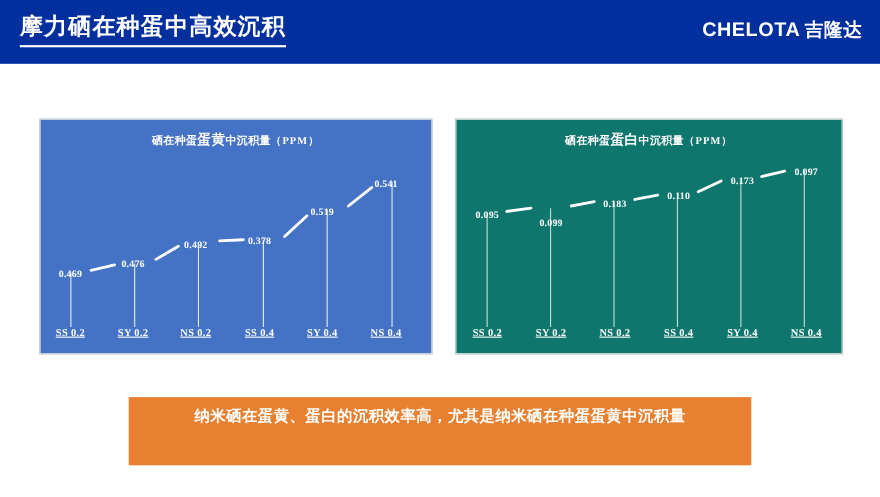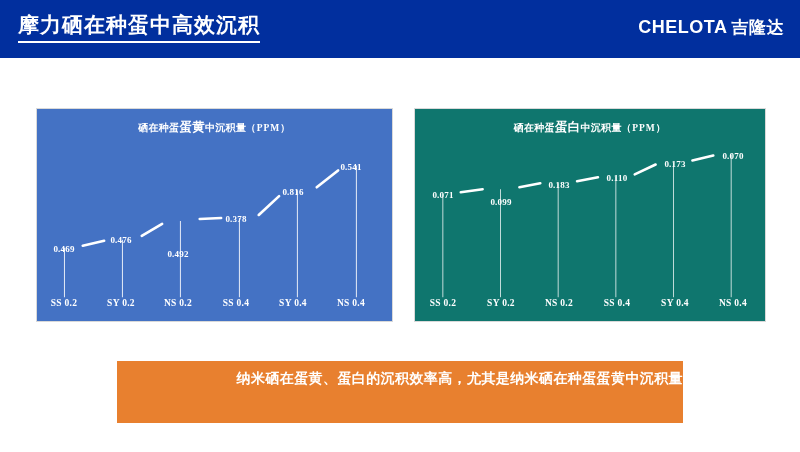--- a/index.html
+++ b/index.html
@@ -67,30 +67,31 @@
     letter-spacing:0.2px;
   }
   .catlabel{
     position:absolute;
     color:#ffffff;
     font-family:"Liberation Serif","DejaVu Serif",serif;
     font-size:9.5px;font-weight:bold;
     white-space:nowrap;
     transform:translateX(-50%);
     letter-spacing:0.3px;
+    text-decoration:underline;
   }
 
   
   #conclusion{
     position:absolute;left:117px;top:361px;width:566px;height:62px;
     background:#e8802f;
     color:#ffffff;
     font-size:14px;font-weight:bold;
     line-height:30px;
-    text-align:right;
+    text-align:center;
     letter-spacing:0.4px;
     box-sizing:border-box;
     padding-top:2px;
   }
   #conclusion div{display:block;}
 </style>
 </head>
 <body>
 
 <div id="header">
@@ -122,23 +123,23 @@
       </g>
     </svg>
   </div>
 
   <div class="chart-title">
     <span>硒在种蛋</span><span class="big">蛋黄</span><span>中沉积量</span><span class="ppm">（PPM）</span>
   </div>
 
   <div class="dlabel" style="left:27px;top:140px;">0.469</div>
   <div class="dlabel" style="left:84px;top:131px;">0.476</div>
-  <div class="dlabel" style="left:141px;top:113px;margin-top:32px;">0.492</div>
+  <div class="dlabel" style="left:141px;top:113px;">0.492</div>
   <div class="dlabel" style="left:199px;top:110px;">0.378</div>
-  <div class="dlabel" style="left:256px;top:83px;">0.816</div>
+  <div class="dlabel" style="left:256px;top:83px;">0.519</div>
   <div class="dlabel" style="left:314px;top:58px;text-align:right;">0.541</div>
 
   <div class="catlabel" style="left:27px;top:189px;">SS 0.2</div>
   <div class="catlabel" style="left:84px;top:189px;">SY 0.2</div>
   <div class="catlabel" style="left:141px;top:189px;">NS 0.2</div>
   <div class="catlabel" style="left:199px;top:189px;">SS 0.4</div>
   <div class="catlabel" style="left:256px;top:189px;">SY 0.4</div>
   <div class="catlabel" style="left:314px;top:189px;">NS 0.4</div>
 </div>
 
@@ -160,26 +161,26 @@
         <line x1="221" y1="66" x2="242" y2="56"></line>
         <line x1="279" y1="52" x2="300" y2="47"></line>
       </g>
     </svg>
   </div>
 
   <div class="chart-title">
     <span>硒在种蛋</span><span class="big">蛋白</span><span>中沉积量</span><span class="ppm">（PPM）</span>
   </div>
 
-  <div class="dlabel" style="left:28px;top:86px;">0.071</div>
+  <div class="dlabel" style="left:28px;top:86px;">0.095</div>
   <div class="dlabel" style="left:86px;top:81px;margin-top:12px;">0.099</div>
   <div class="dlabel" style="left:144px;top:76px;">0.183</div>
   <div class="dlabel" style="left:202px;top:69px;">0.110</div>
   <div class="dlabel" style="left:260px;top:55px;">0.173</div>
-  <div class="dlabel" style="left:318px;top:47px;">0.070</div>
+  <div class="dlabel" style="left:318px;top:47px;">0.097</div>
 
   <div class="catlabel" style="left:28px;top:189px;">SS 0.2</div>
   <div class="catlabel" style="left:86px;top:189px;">SY 0.2</div>
   <div class="catlabel" style="left:144px;top:189px;">NS 0.2</div>
   <div class="catlabel" style="left:202px;top:189px;">SS 0.4</div>
   <div class="catlabel" style="left:260px;top:189px;">SY 0.4</div>
   <div class="catlabel" style="left:318px;top:189px;">NS 0.4</div>
 </div>
 
 <div id="conclusion">

